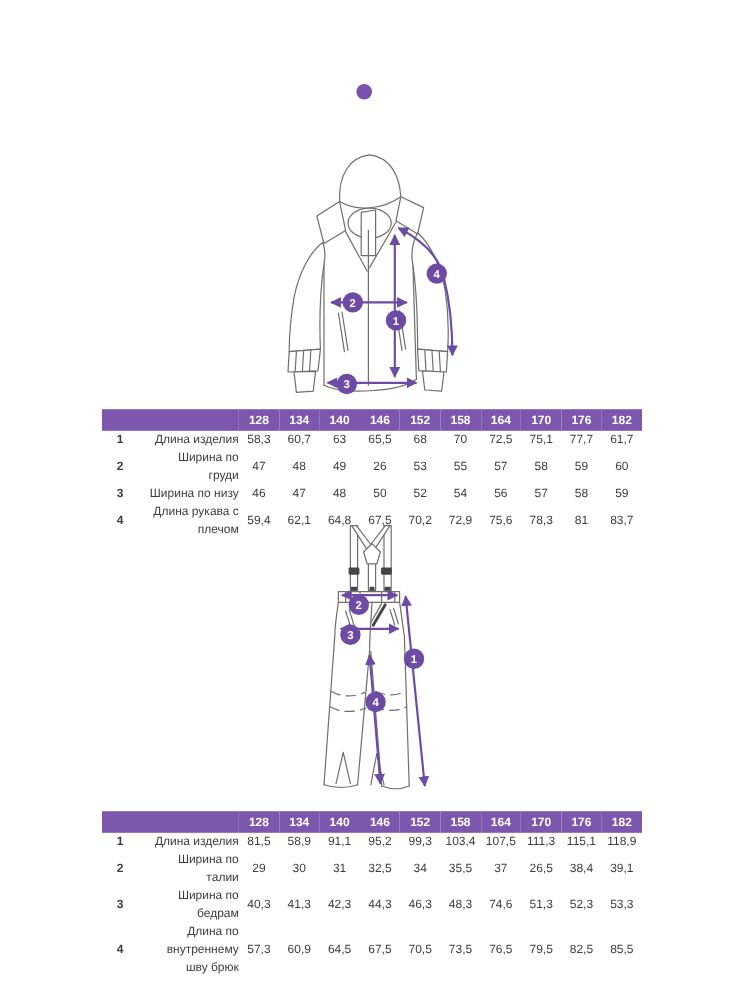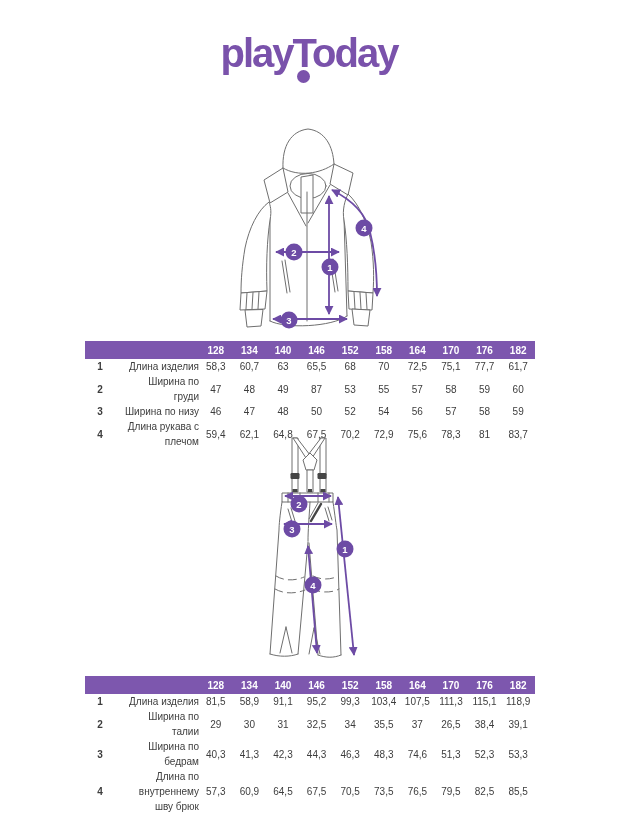--- a/index.html
+++ b/index.html
@@ -41,23 +41,20 @@
   .size-table th{background:var(--header-purple);color:#fff;font-weight:700;font-size:10px;height:18px;padding:0;}
   .size-table td{font-size:10px;line-height:15px;text-align:center;vertical-align:middle;padding:0;}
   .size-table td.label{text-align:right;white-space:pre-line;padding-left:2px;}
   .size-table td.num{font-weight:700;}
 </style>
 </head>
 <body>
 
 <div id="page">
 
-  <div class="logo-wrap">
-    <span class="logo-text">playToday</span>
-  </div>
   <div class="logo-dot"></div>
 
   <svg id="jacket-svg" class="diagram" width="210" height="235" viewBox="0 0 210 235" xmlns="http://www.w3.org/2000/svg">
     <defs>
       <marker id="ah1" markerWidth="5.5" markerHeight="5" refX="4.5" refY="2.5" orient="auto-start-reverse">
         <path d="M0,0 L5,2.5 L0,5 Z" class="ah"></path>
       </marker>
     </defs>
 
     <g>
@@ -163,21 +160,21 @@
           <td class="val">77,7</td>
           <td class="val">61,7</td>
         </tr>
         <tr>
           <td class="num">2</td>
           <td class="label">Ширина по
 груди</td>
           <td class="val">47</td>
           <td class="val">48</td>
           <td class="val">49</td>
-          <td class="val">87</td>
+          <td class="val">26</td>
           <td class="val">53</td>
           <td class="val">55</td>
           <td class="val">57</td>
           <td class="val">58</td>
           <td class="val">59</td>
           <td class="val">60</td>
         </tr>
         <tr>
           <td class="num">3</td>
           <td class="label">Ширина по низу</td>

